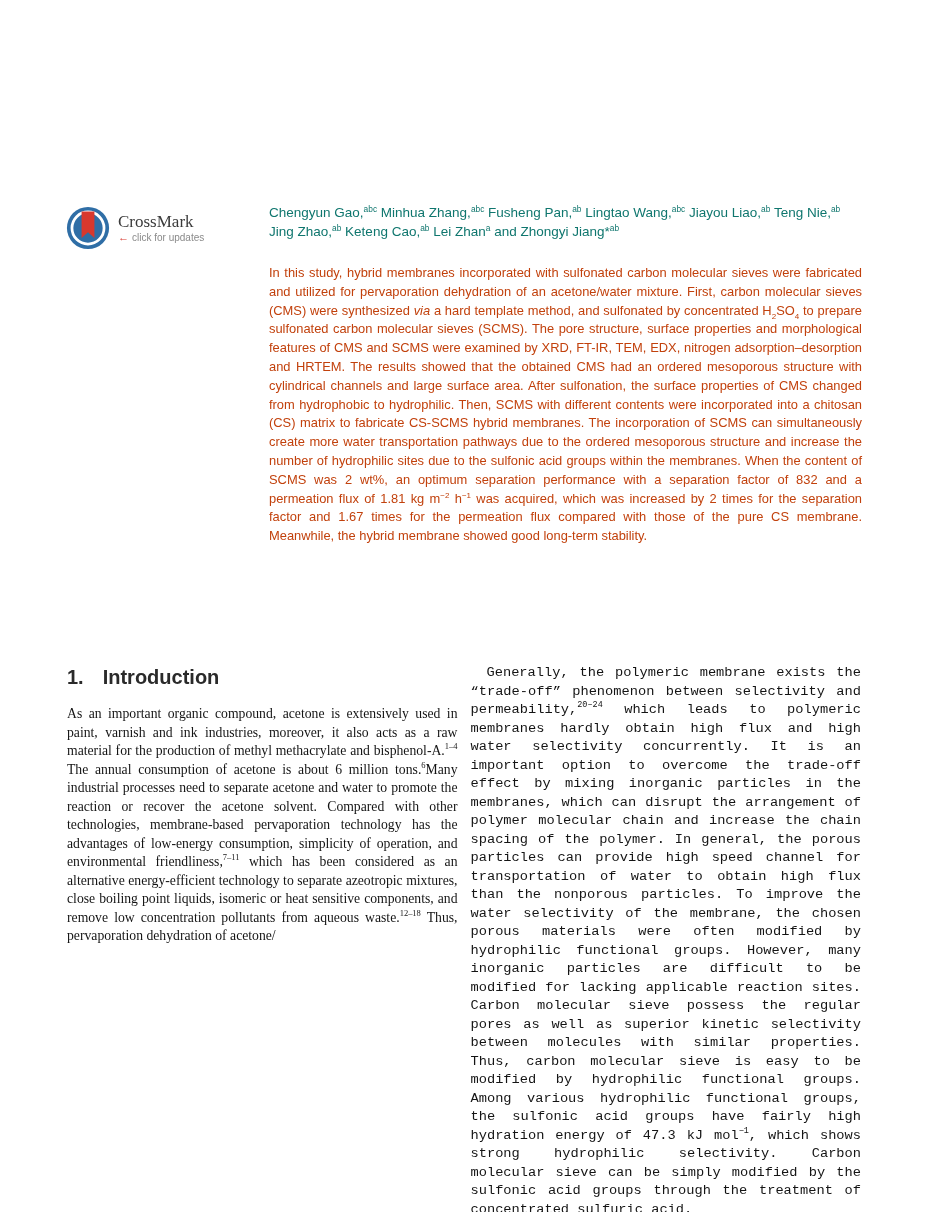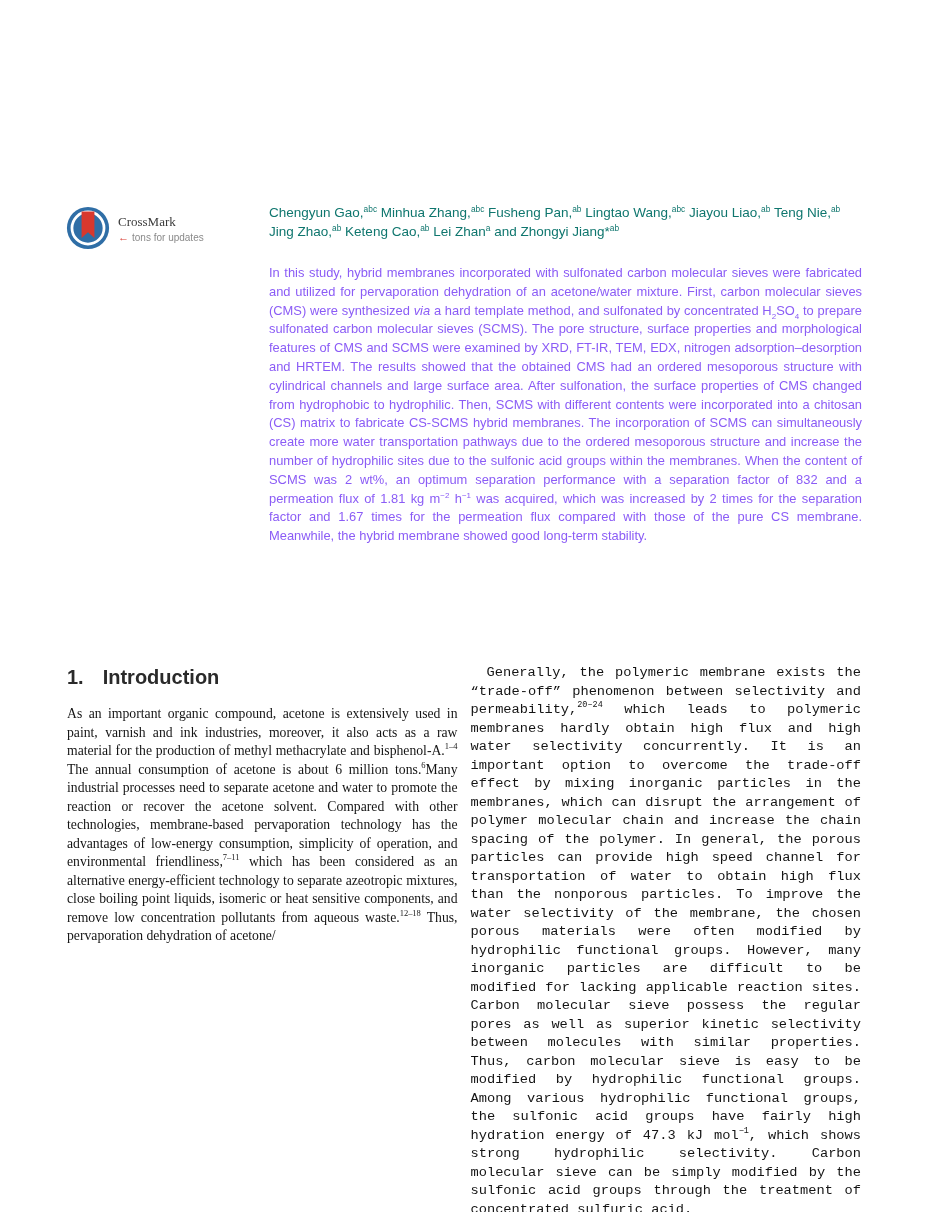--- a/index.html
+++ b/index.html
@@ -14,42 +14,42 @@
 
   
   .crossmark {
     position:absolute; left:66px; top:206px;
     display:flex; align-items:center; gap:8px;
     cursor:pointer;
   }
   .cm-logo { width:44px; height:44px; display:block; }
   .cm-brand {
     font-family:"Liberation Serif", serif;
-    font-size:13px; color:#3b3b3b; line-height:19px;
+    font-size:17px; color:#3b3b3b; line-height:19px;
   }
   .cm-tagline {
     font-size:10px; color:#8a8a8a; line-height:13px;
     display:flex; align-items:center; gap:3px;
   }
   .cm-arrow { color:#d8382e; font-size:11px; }
 
   
   .title-block { position:absolute; left:269px; top:203px; width:593px; }
   .article-title {
     margin:0 0 17px 0;
     font-size:22px; line-height:28px; font-weight:bold;
     letter-spacing:-0.2px; color:#1c1c1c;
   }
   .authors {
     margin:0 0 23px 0;
     font-size:13.5px; line-height:19px; color:#0f766e;
   }
   .abstract {
     margin:0;
-    font-size:12.9px; line-height:18.8px; color:#8b5cf6;
+    font-size:12.9px; line-height:18.8px; color:#c2410c;
     text-align:justify;
   }
 
   
   .columns {
     position:absolute; left:67px; top:664px; width:794px;
     display:flex; gap:13px;
   }
   .col { width:391px; }
   .section-heading {
@@ -76,21 +76,21 @@
   <div class="crossmark">
     <svg class="cm-logo" viewBox="0 0 48 48">
       <circle cx="24" cy="24" r="23" fill="#2f6ea6"></circle>
       <circle cx="24" cy="24" r="17.5" fill="none" stroke="#ffffff" stroke-width="3"></circle>
       <path d="M 17 6 L 31 6 L 31 35 L 24 28.5 L 17 35 Z" fill="#d8382e"></path>
     </svg>
     <div class="cm-text">
       <div class="cm-brand">CrossMark</div>
       <div class="cm-tagline">
         <span class="cm-arrow">←</span>
-        <span>tons for updates</span>
+        <span>click for updates</span>
       </div>
     </div>
   </div>
 
   <div class="title-block">
     <p class="authors"><span>Chengyun Gao,</span><sup>abc</sup><span> Minhua Zhang,</span><sup>abc</sup><span> Fusheng Pan,</span><sup>ab</sup><span> Lingtao Wang,</span><sup>abc</sup><span> Jiayou Liao,</span><sup>ab</sup><span> Teng Nie,</span><sup>ab</sup><span> Jing Zhao,</span><sup>ab</sup><span> Keteng Cao,</span><sup>ab</sup><span> Lei Zhan</span><sup>a</sup><span> and Zhongyi Jiang*</span><sup>ab</sup></p>
     <p class="abstract"><span>In this study, hybrid membranes incorporated with sulfonated carbon molecular sieves were fabricated and utilized for pervaporation dehydration of an acetone/water mixture. First, carbon molecular sieves (CMS) were synthesized </span><span style="font-style: italic;">via</span><span> a hard template method, and sulfonated by concentrated H</span><sub>2</sub><span>SO</span><sub>4</sub><span> to prepare sulfonated carbon molecular sieves (SCMS). The pore structure, surface properties and morphological features of CMS and SCMS were examined by XRD, FT-IR, TEM, EDX, nitrogen adsorption–desorption and HRTEM. The results showed that the obtained CMS had an ordered mesoporous structure with cylindrical channels and large surface area. After sulfonation, the surface properties of CMS changed from hydrophobic to hydrophilic. Then, SCMS with different contents were incorporated into a chitosan (CS) matrix to fabricate CS-SCMS hybrid membranes. The incorporation of SCMS can simultaneously create more water transportation pathways due to the ordered mesoporous structure and increase the number of hydrophilic sites due to the sulfonic acid groups within the membranes. When the content of SCMS was 2 wt%, an optimum separation performance with a separation factor of 832 and a permeation flux of 1.81 kg m</span><sup>−2</sup><span> h</span><sup>−1</sup><span> was acquired, which was increased by 2 times for the separation factor and 1.67 times for the permeation flux compared with those of the pure CS membrane. Meanwhile, the hybrid membrane showed good long-term stability.</span></p>
   </div>
 
   <div class="columns">

